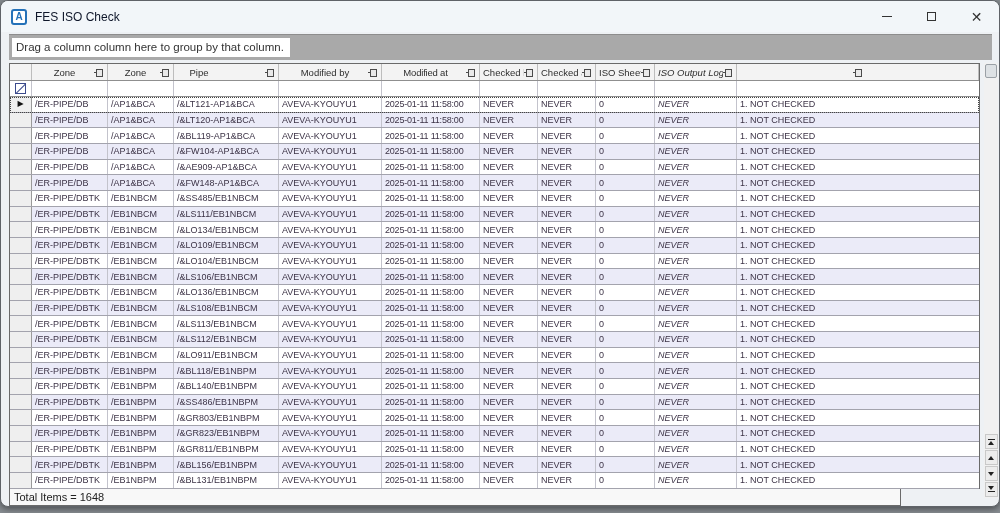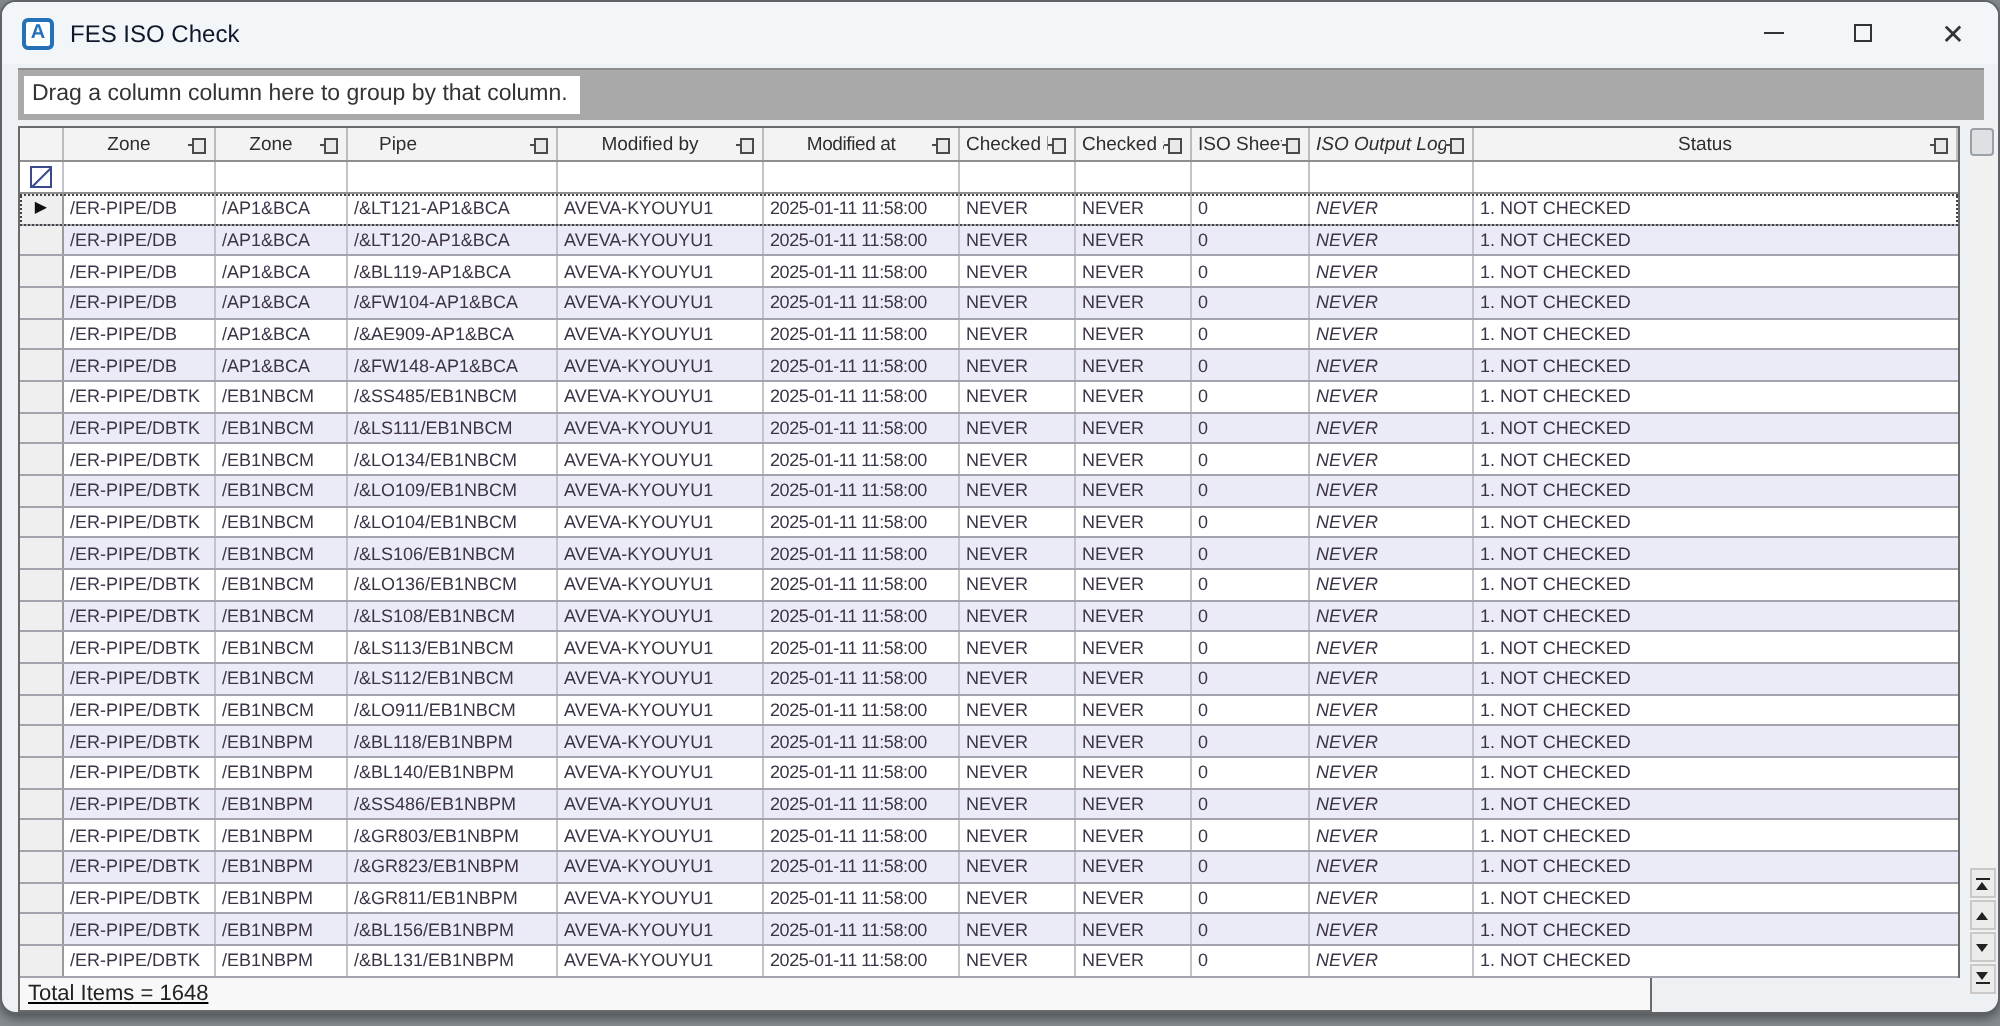--- a/index.html
+++ b/index.html
@@ -67,22 +67,22 @@
 
   .rows { flex:1; display:flex; flex-direction:column; }
   .row { height:15.68px; flex:none; background:#fff; border-bottom:1px solid #a3a3ad; }
   .row.alt .cell { background:#ebebf8; }
   .row .c0 { background:#efefef; border-right:1px solid #9a9a9a; }
   .row.alt .c0 { background:#efefef; }
   .row.selected { outline:1px dotted #444; outline-offset:-1px; }
   .row-arrow { font-size:8px; color:#111; line-height:1; }
 
   
-  .statusbar { position:absolute; left:8px; top:488px; width:817px; height:17px;
-    background:#f8f8f8; border:1px solid #6a6a6a; border-top:none; display:flex; align-items:center;text-decoration:underline; }
+  .statusbar { position:absolute; left:8px; top:488px; width:892px; height:17px;
+    background:#f8f8f8; border:1px solid #6a6a6a; border-top:none; display:flex; align-items:center; }
   .statusbar span { font-size:11px; color:#222; margin-left:4px; }
 
   
   .vscroll { position:absolute; left:983px; top:62px; width:14px; height:435px;
     background:#f1f1f1; display:flex; flex-direction:column; }
   .vthumb { width:12px; height:14px; margin:1px auto 0; background:#dde1e4;
     border:1px solid #9aa0a6; border-radius:2px; }
   .vtrack { flex:1; }
   .nav-btn { width:13px; height:15px; margin:0 auto 1px; background:#ececec;
     border:1px solid #c9c9c9; display:flex; flex-direction:column; align-items:center;
@@ -151,21 +151,20 @@
         </div>
         <div class="cell hcell c8">
           <span class="hlabel">ISO Sheets</span>
           <span class="pin-icon"></span>
         </div>
         <div class="cell hcell c9">
           <span class="hlabel">ISO Output Log</span>
           <span class="pin-icon"></span>
         </div>
         <div class="cell hcell c10">
-          <span class="hlabel">Status</span>
           <span class="pin-icon"></span>
         </div>
       </div>
     <div class="filter-row">
       <div class="cell filter-cell c0">
         <span class="clear-filter-icon"></span>
       </div>
 
     <div class="cell filter-cell c1"></div>
         <div class="cell filter-cell c2"></div>

